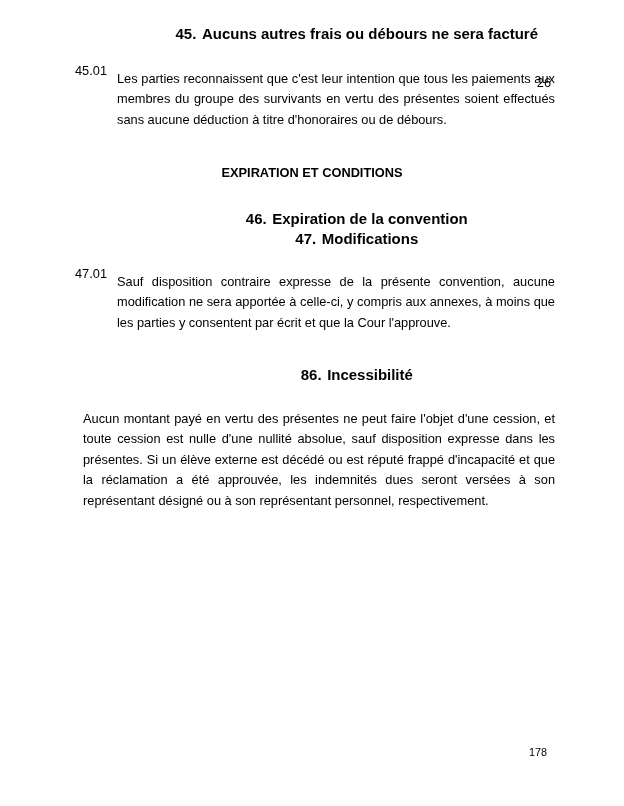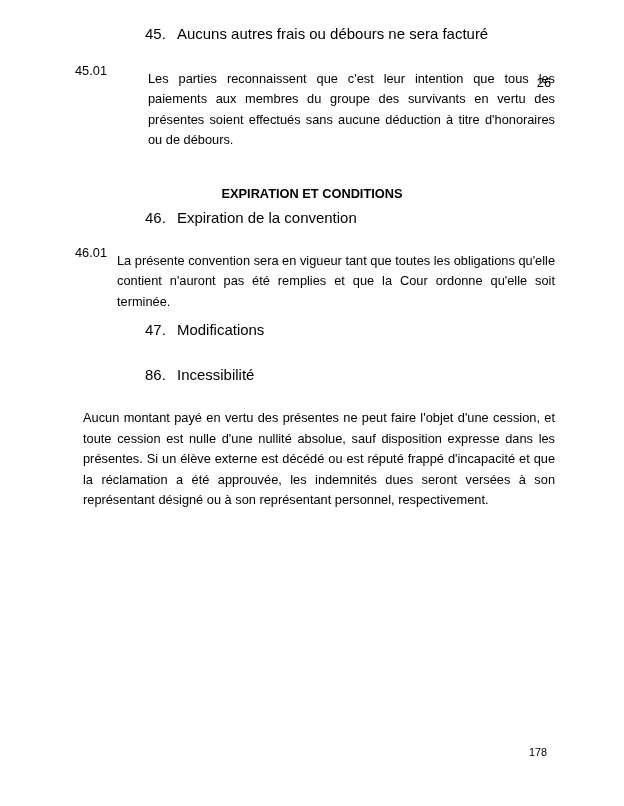--- a/index.html
+++ b/index.html
@@ -32,21 +32,22 @@
     right: 77px;
     font-size: 10.8px;
     line-height: 12px;
   }
   .cont-para {
     margin: 71px 61px 0 109px;
     text-align: justify;
   }
   .sec-h {
     margin: 0 61px 0 145px;
-    font-weight: 400;
+    font-weight: 700;
+    text-align: center;
   }
   .sec-h .num {
     display: inline-block;
     min-width: 32px;
   }
   .part-h {
     margin: 0;
     text-align: center;
     font-weight: 700;
     font-size: 12.8px;
@@ -57,24 +58,24 @@
   }
   .np .pnum {
     flex: 0 0 34px;
   }
   .np .ptext {
     flex: 1;
     margin: 8px;
     text-align: justify;
   }
   p { margin: 0; }
-  .mt12 { margin-top: 4px; }
+  .mt12 { margin-top: 25px; }
   .mt14 { margin-top: 14px; }
   .mt15 { margin-top: 15px; }
-  .mt16 { margin-top: 16px; gap: 31px; }
+  .mt16 { margin-top: 16px; }
   .mt24 { margin-top: 24px; }
   .mt25 { margin-top: 25px; }
   .mt26 { }
 </style>
 </head>
 <body>
 
 <div class="page">
 
   <div class="hdr-num">26</div>
@@ -88,29 +89,29 @@
     <span class="pnum">45.01</span>
     <p class="ptext">Les parties reconnaissent que c'est leur intention que tous les paiements aux membres du groupe des survivants en vertu des présentes soient effectués sans aucune déduction à titre d'honoraires ou de débours.</p>
   </div>
 
   <h2 class="part-h mt25">EXPIRATION ET CONDITIONS</h2>
 
   <h3 class="sec-h mt12">
     <span class="num">46.</span><span class="title">Expiration de la convention</span>
   </h3>
 
-  <div class="np mt14">
-    <span class="pnum">46.01</span>
-    <p class="ptext">La présente convention sera en vigueur tant que toutes les obligations qu'elle contient n'auront pas été remplies et que la Cour ordonne qu'elle soit terminée.</p>
-  </div>
 
   <h3 class="sec-h mt26">
     <span class="num">47.</span><span class="title">Modifications</span>
   </h3>
 
+  <div class="np mt14">
+    <span class="pnum">47.01</span>
+    <p class="ptext">Sauf disposition contraire expresse de la présente convention, aucune modification ne sera apportée à celle-ci, y compris aux annexes, à moins que les parties y consentent par écrit et que la Cour l'approuve.</p>
+  </div>
 
   <h3 class="sec-h mt24">
     <span class="num">86.</span><span class="title">Incessibilité</span>
   </h3>
 
   <div class="np mt15">
     <p class="ptext">Aucun montant payé en vertu des présentes ne peut faire l'objet d'une cession, et toute cession est nulle d'une nullité absolue, sauf disposition expresse dans les présentes. Si un élève externe est décédé ou est réputé frappé d'incapacité et que la réclamation a été approuvée, les indemnités dues seront versées à son représentant désigné ou à son représentant personnel, respectivement.</p>
   </div>
 
   <div class="ftr-num">178</div>

